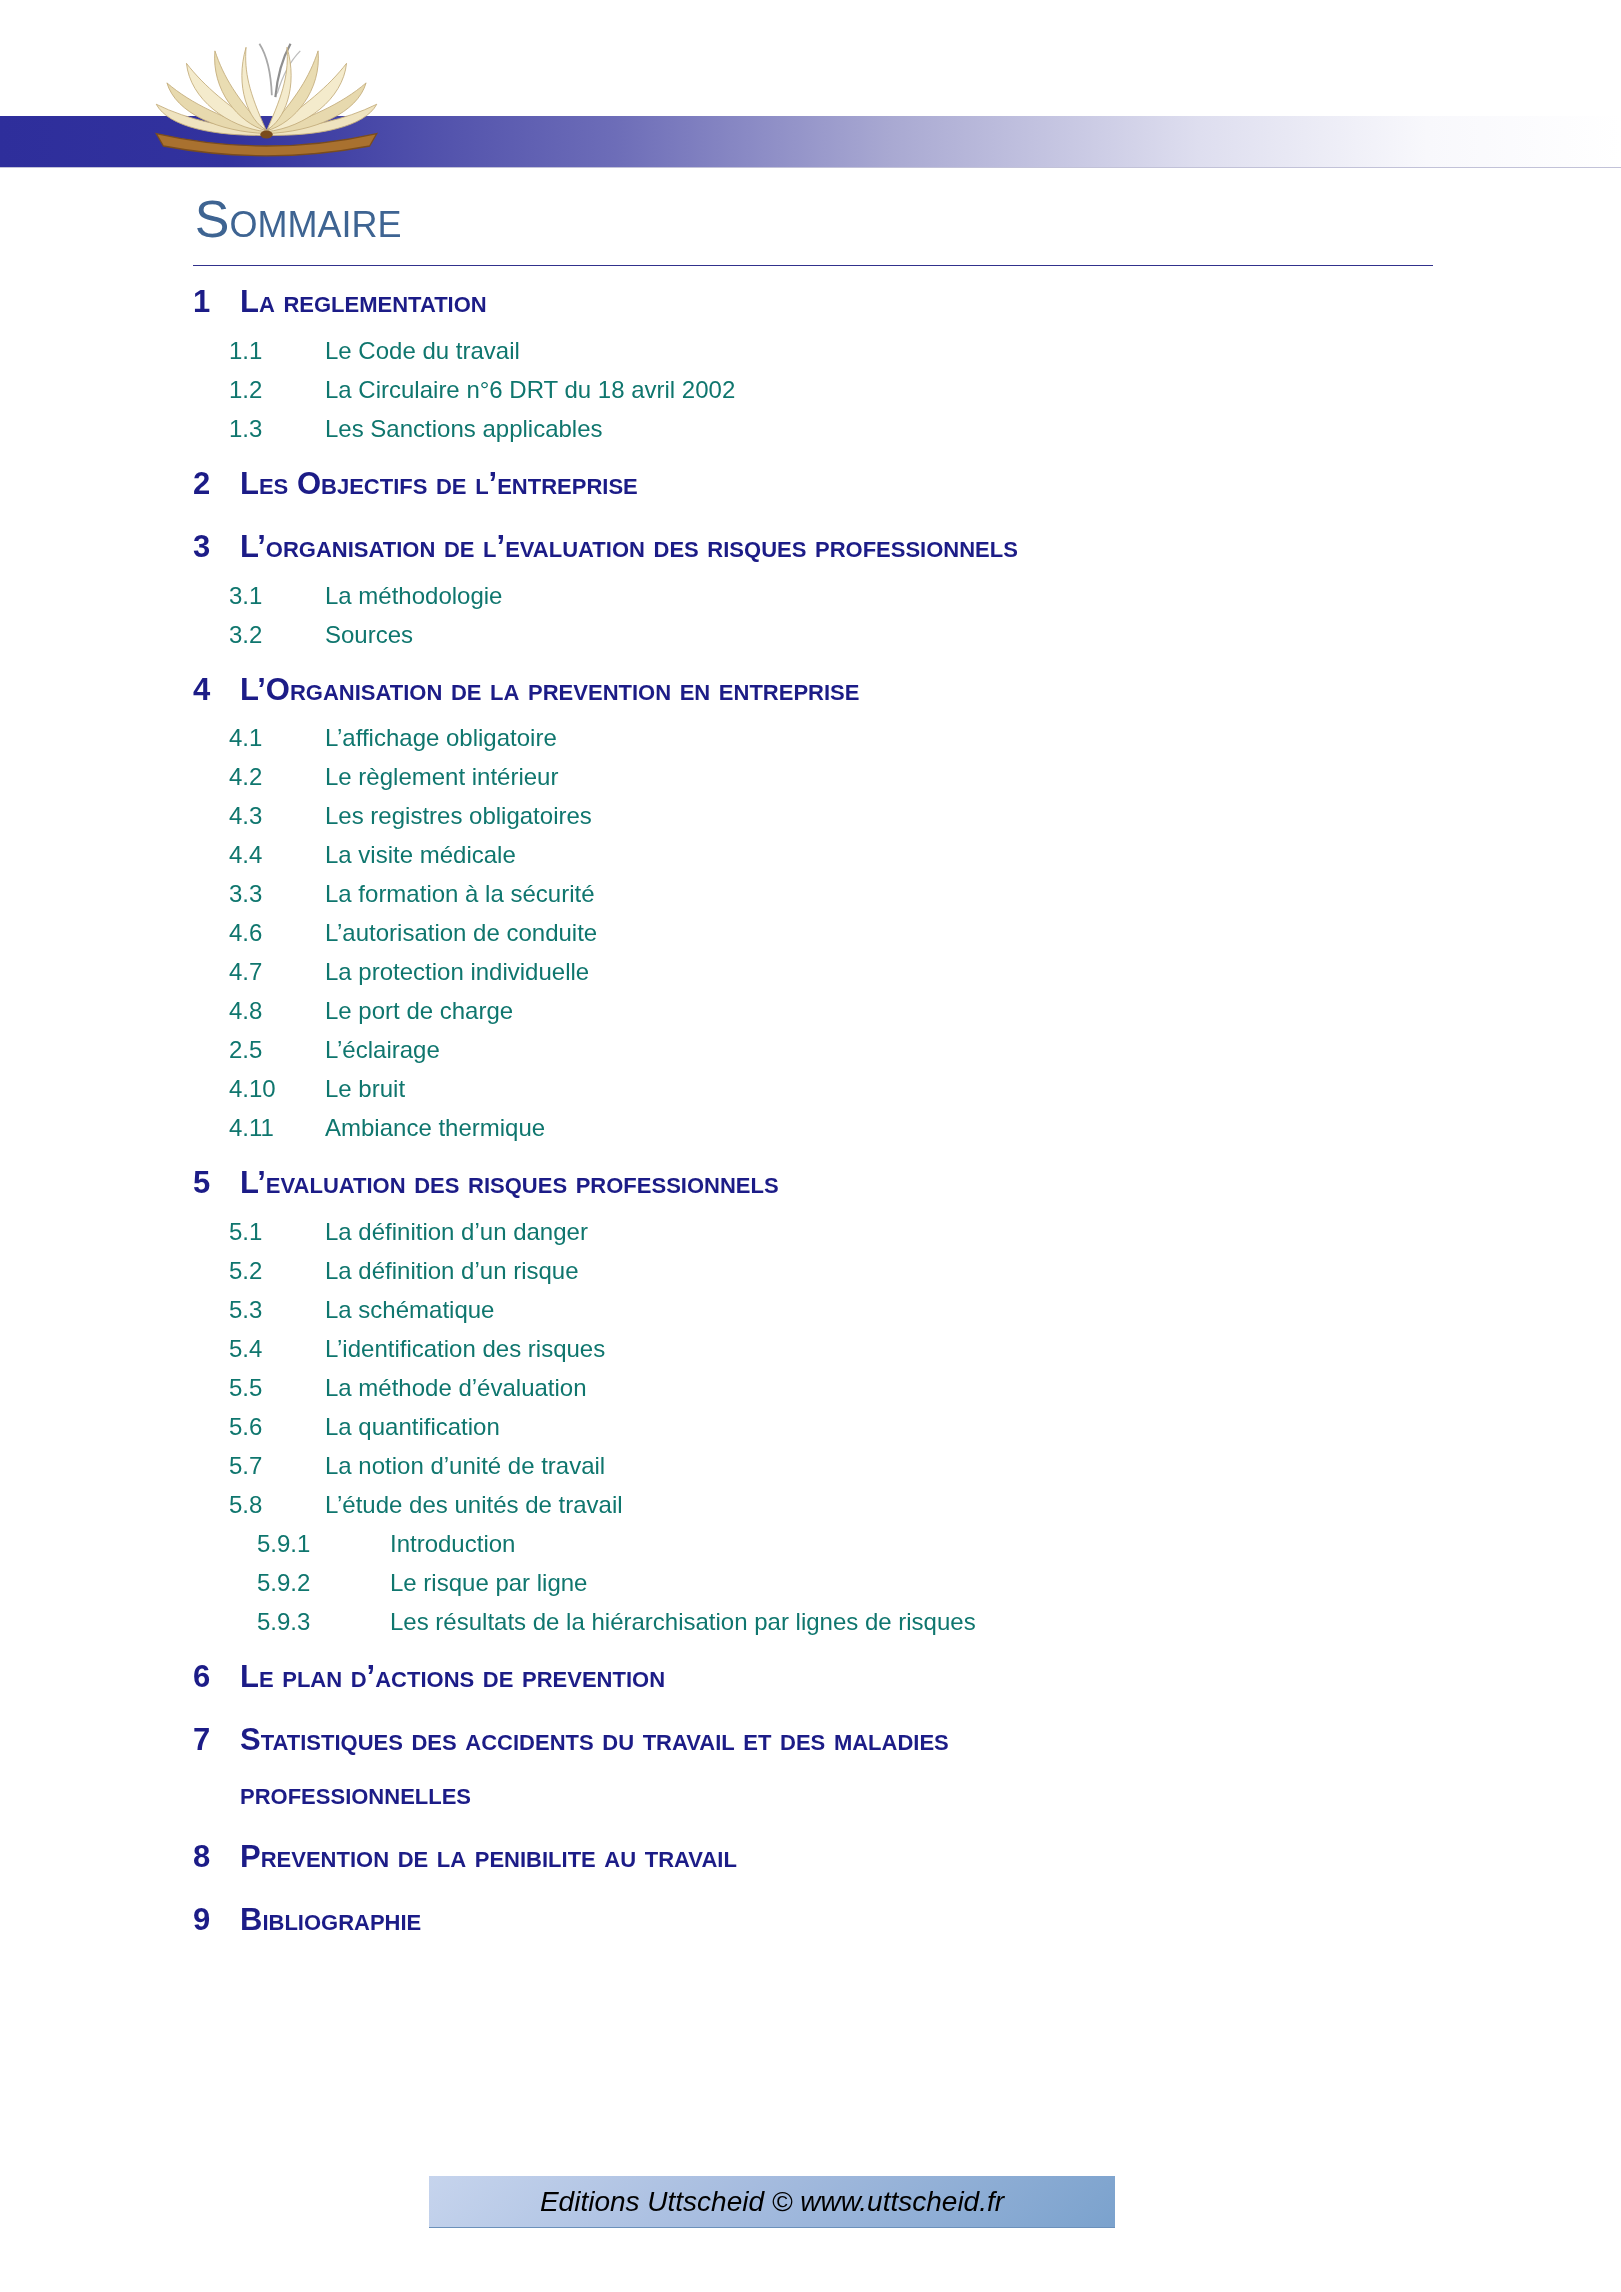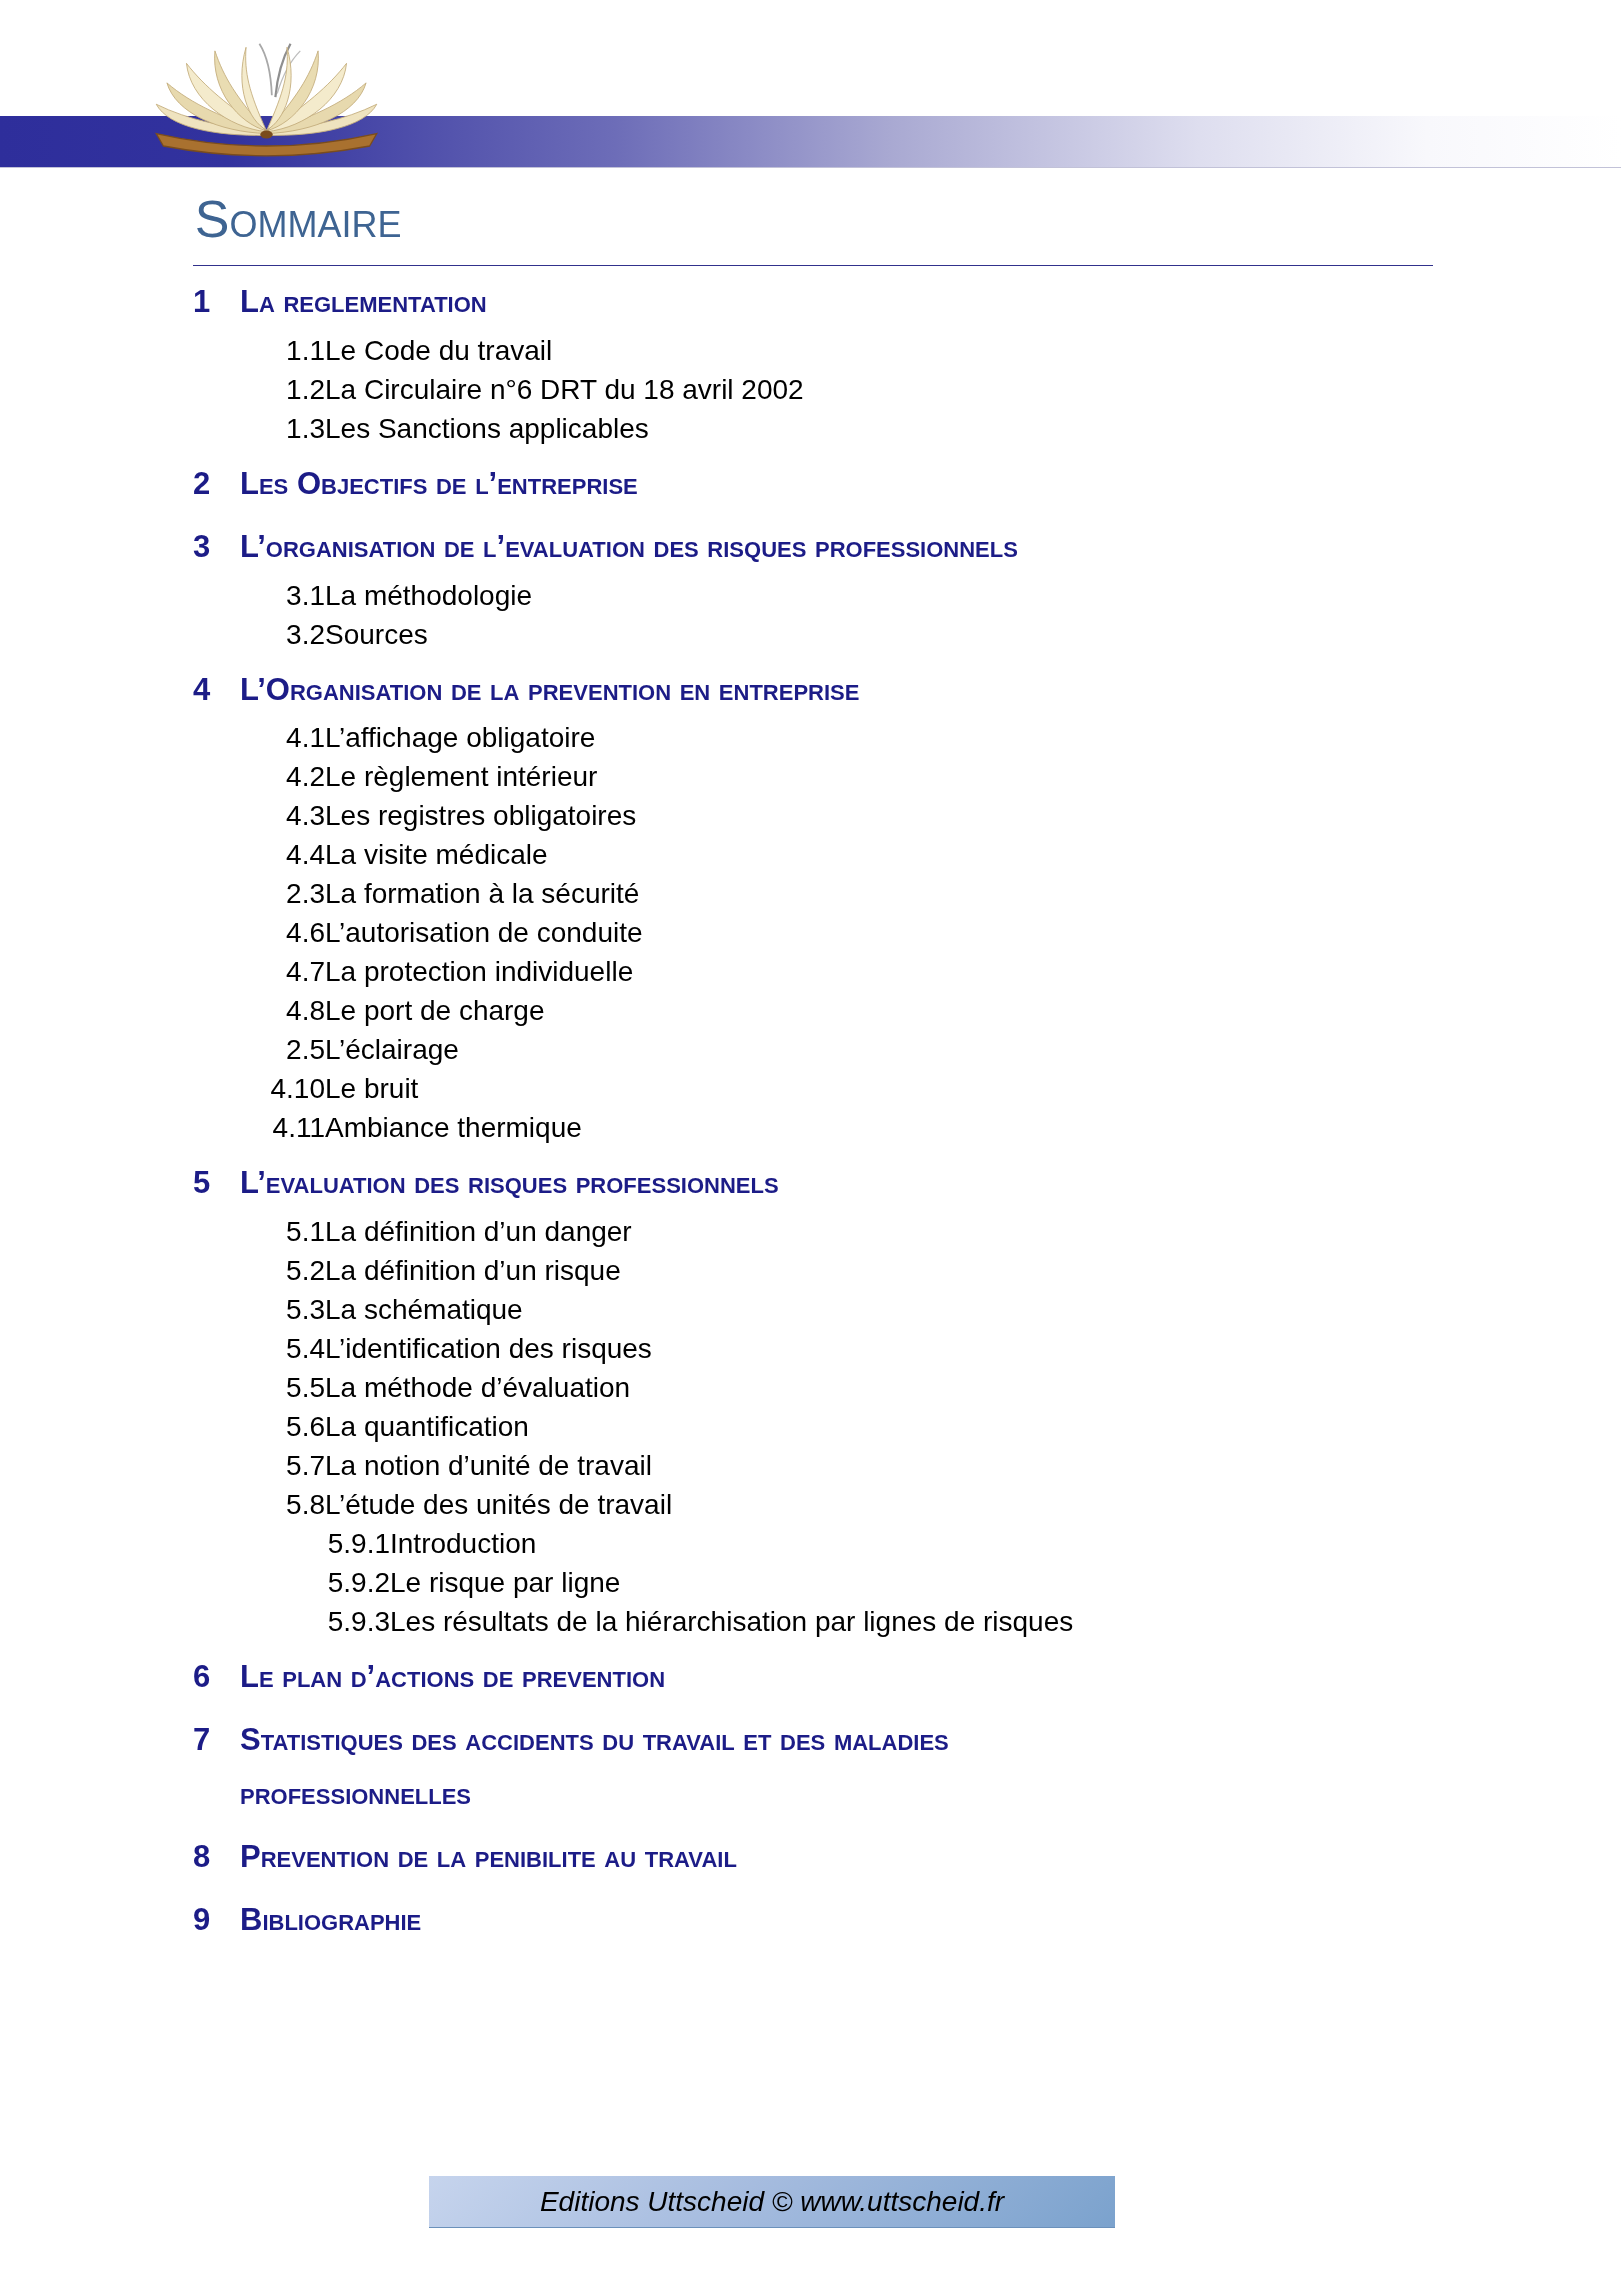--- a/index.html
+++ b/index.html
@@ -21,21 +21,21 @@
     font-size:52px;line-height:59px;font-weight:normal;
     font-variant:small-caps;color:#3e6492;margin:23px 0 0 1.8px;
   }
   .title-rule{border:none;border-top:1.8px solid #31318c;margin:16px 0 0 0;}
   .toc{margin-top:0;}
   .sec{margin-top:9px;color:#1c1c87;font-weight:bold;font-variant:small-caps;
        font-size:31px;line-height:54px;}
   .sec .line{display:flex;}
   .sec .num{flex:none;width:47px;}
   .sec .line2{margin-left:47px;}
-  .item{display:flex;font-size:28px;line-height:39px;color:#000000;text-align:right;}
+  .item{display:flex;font-size:24px;line-height:39px;color:#0f766e;}
   .sec + .item{margin-top:1.8px;}
   .item .inum{flex:none;margin-left:36px;width:96px;}
   .item.l3 .inum{margin-left:64px;width:133px;}
   .footer-bar{
     position:absolute;left:429px;top:2176px;width:686px;height:51px;
     background:linear-gradient(135deg,#c6d4ed 0%,#a6bcdf 45%,#7ba2cd 100%);
     border-bottom:1.8px solid #6b91bb;
     display:flex;align-items:center;justify-content:center;
     font-style:italic;font-size:28px;color:#000;
   }
@@ -126,21 +126,21 @@
       </div>
       <div class="item">
         <span class="inum">4.3</span>
         <span class="ilabel">Les registres obligatoires</span>
       </div>
       <div class="item">
         <span class="inum">4.4</span>
         <span class="ilabel">La visite médicale</span>
       </div>
       <div class="item">
-        <span class="inum">2.3</span>
+        <span class="inum">3.3</span>
         <span class="ilabel">La formation à la sécurité</span>
       </div>
       <div class="item">
         <span class="inum">4.6</span>
         <span class="ilabel">L’autorisation de conduite</span>
       </div>
       <div class="item">
         <span class="inum">4.7</span>
         <span class="ilabel">La protection individuelle</span>
       </div>

